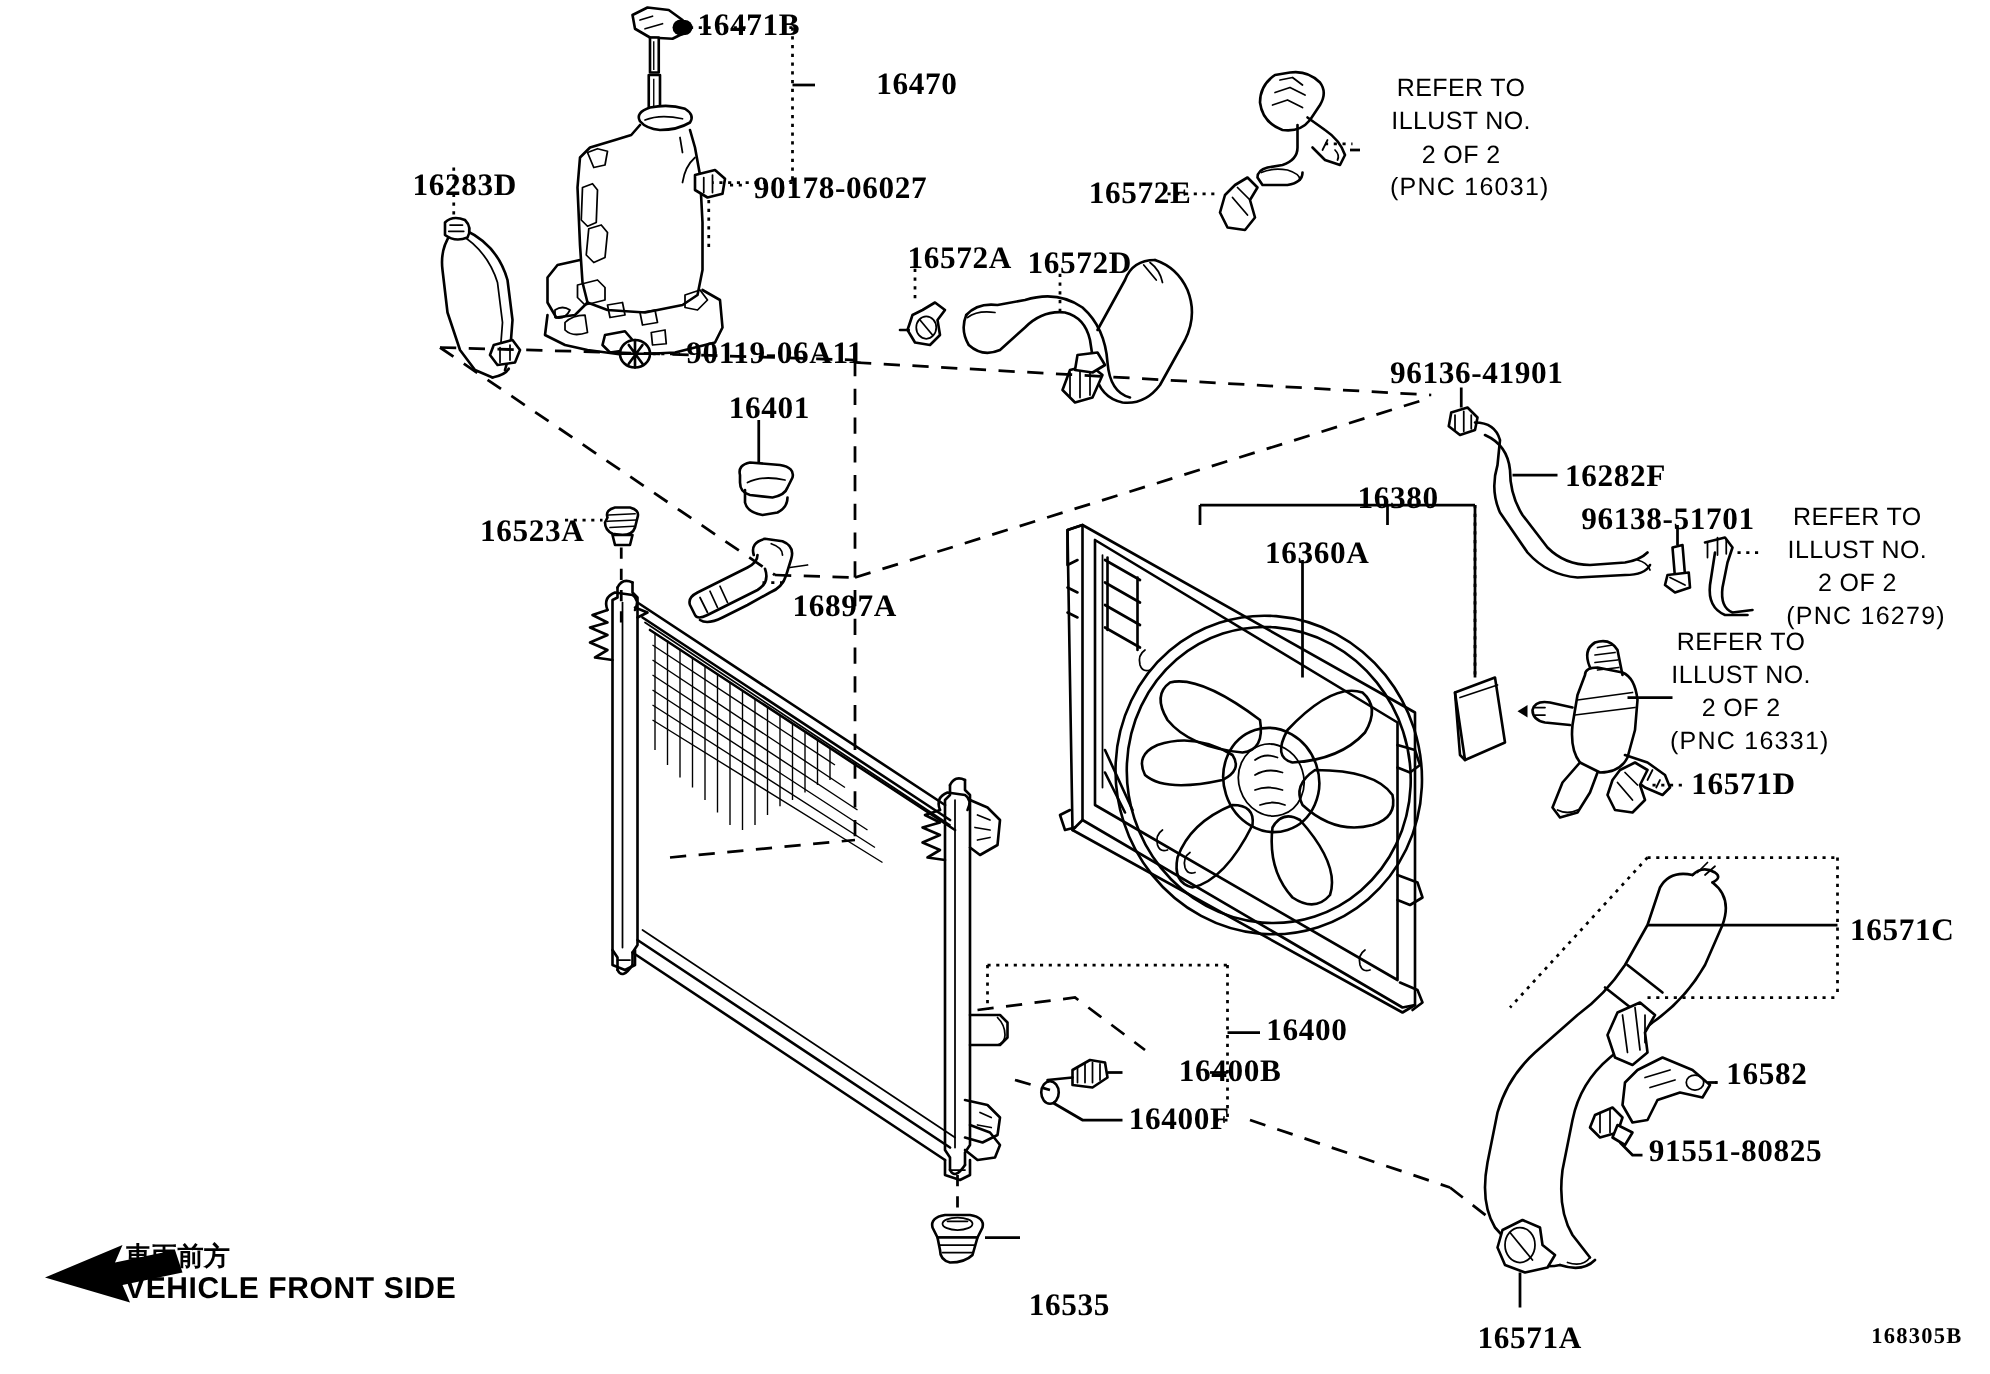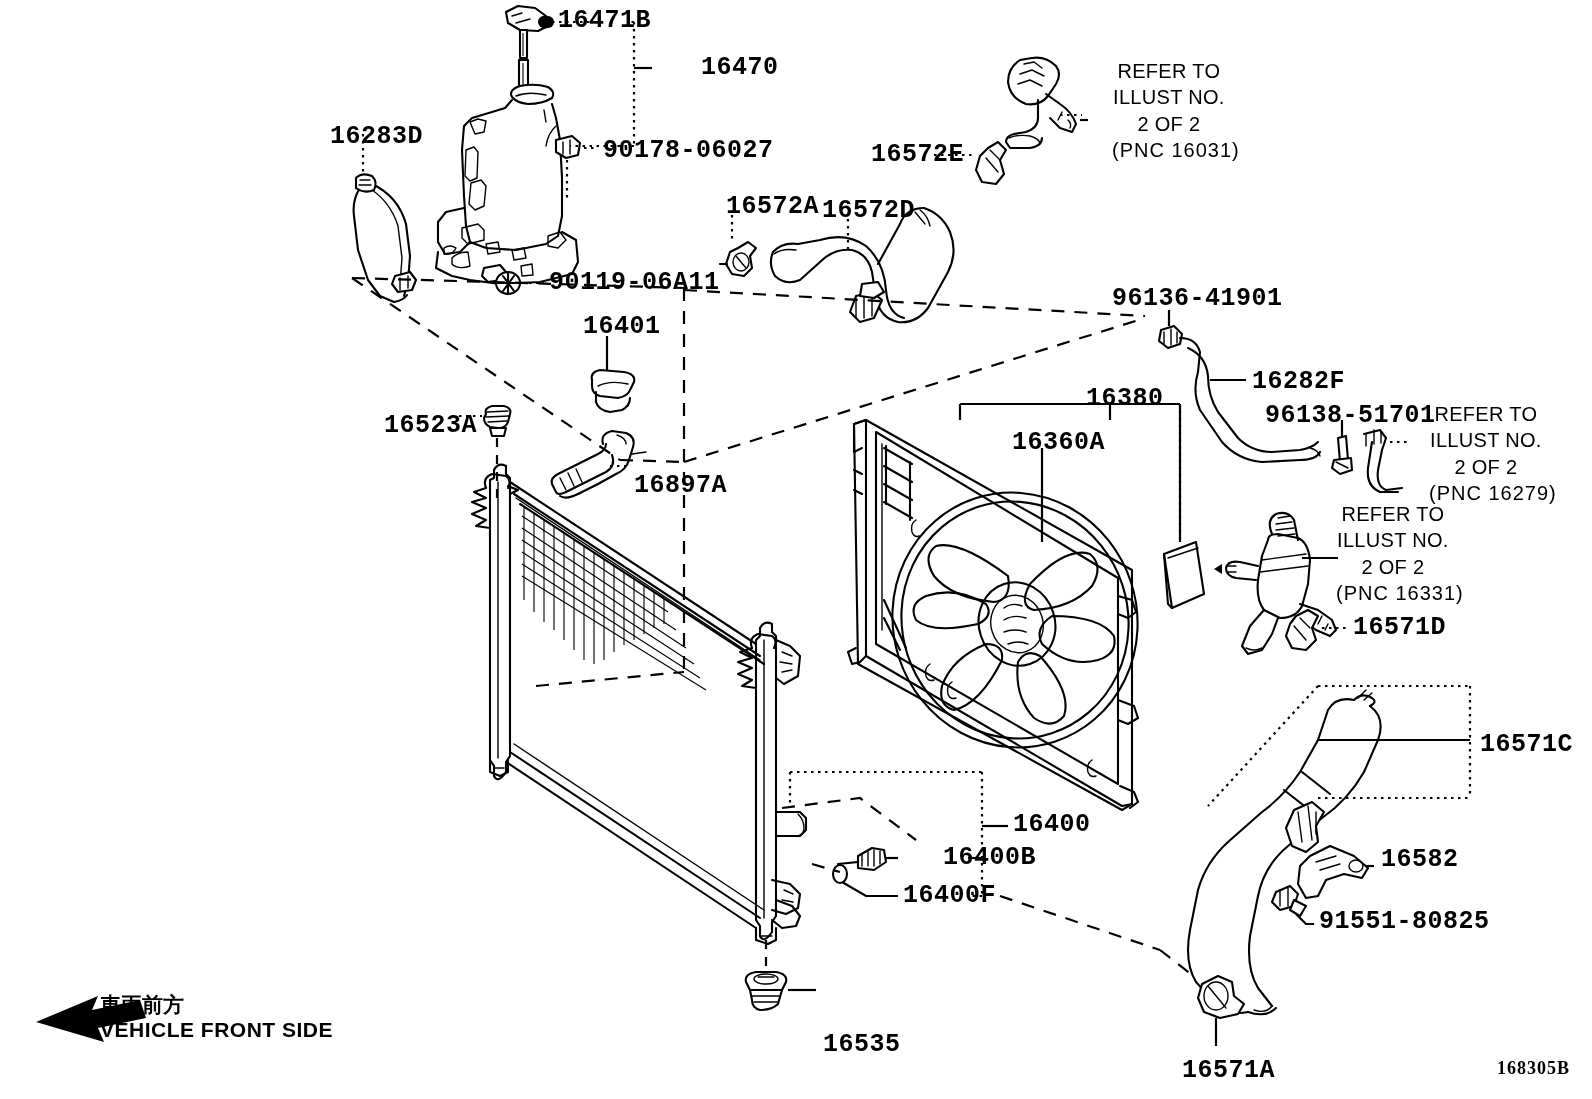--- a/index.html
+++ b/index.html
@@ -16,21 +16,21 @@
     font-family: "Liberation Sans", sans-serif;
   }
   #drawing {
     position: absolute;
     left: 0; top: 0;
     width: 1592px;
     height: 1099px;
   }
   .lbl {
     position: absolute;
-    font-family: Liberation Mono, monospace;
+    font-family: Liberation Serif, serif;
     font-weight: bold;
     font-size: 25px;
     letter-spacing: 0.5px;
     color: #000;
     white-space: nowrap;
     line-height: 1;
   }
   .refblk {
     position: absolute;
     font-family: "Liberation Sans", sans-serif;
@@ -52,21 +52,21 @@
     font-weight: bold;
     font-size: 21px;
     color: #000;
     white-space: nowrap;
     line-height: 1;
   }
   .front-en {
     position: absolute;
     font-family: "Liberation Sans", sans-serif;
     font-weight: bold;
-    font-size: 21px;
+    font-size: 24px;
     color: #000;
     white-space: nowrap;
     line-height: 1;
     letter-spacing: 0.5px;
   }
   .illno {
     position: absolute;
     font-family: "Liberation Serif", serif;
     font-weight: bold;
     font-size: 18px;
@@ -489,21 +489,21 @@
     </g>
 
     <g>
       <path class="f" d="M36 1022 L98 996 L92 1010 L140 1000 L146 1018 L98 1028 L104 1042 Z"></path>
     </g>
 
   </svg>
 
   <div class="lbl" style="left:558px; top:8px;">16471B</div>
   <div class="lbl" style="left:655px; top:55px;margin-left:46px;">16470</div>
-  <div class="lbl" style="left:330px; top:124px;text-align:center;">16283D</div>
+  <div class="lbl" style="left:330px; top:136px;text-align:center;">16283D</div>
   <div class="lbl" style="left:603px; top:138px;">90178-06027</div>
   <div class="lbl" style="left:871px; top:142px;">16572E</div>
   <div class="lbl" style="left:706px; top:194px;margin-left:20px;">16572A</div>
   <div class="lbl" style="left:822px; top:198px;">16572D</div>
   <div class="lbl" style="left:549px; top:270px;">90119-06A11</div>
   <div class="lbl" style="left:1112px; top:286px;">96136-41901</div>
   <div class="lbl" style="left:583px; top:314px;">16401</div>
   <div class="lbl" style="left:1252px; top:369px;">16282F</div>
   <div class="lbl" style="left:1086px; top:386px;">16380</div>
   <div class="lbl" style="left:1265px; top:403px;">96138-51701</div>

